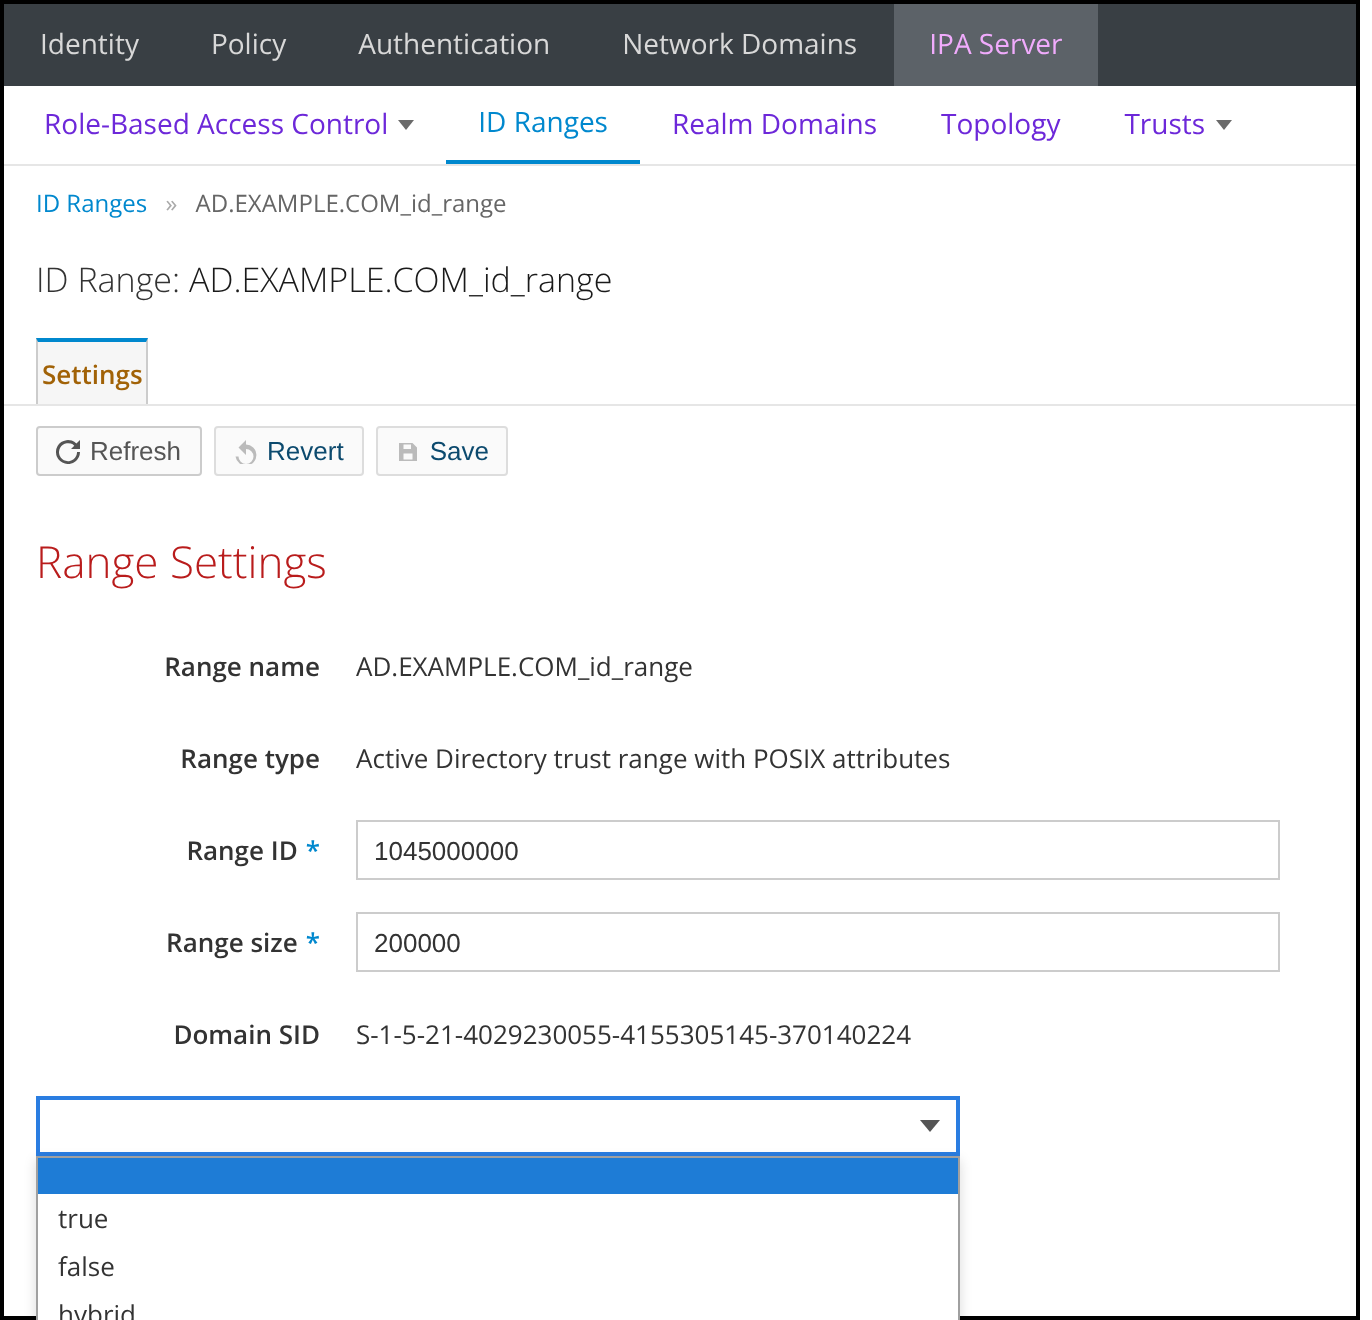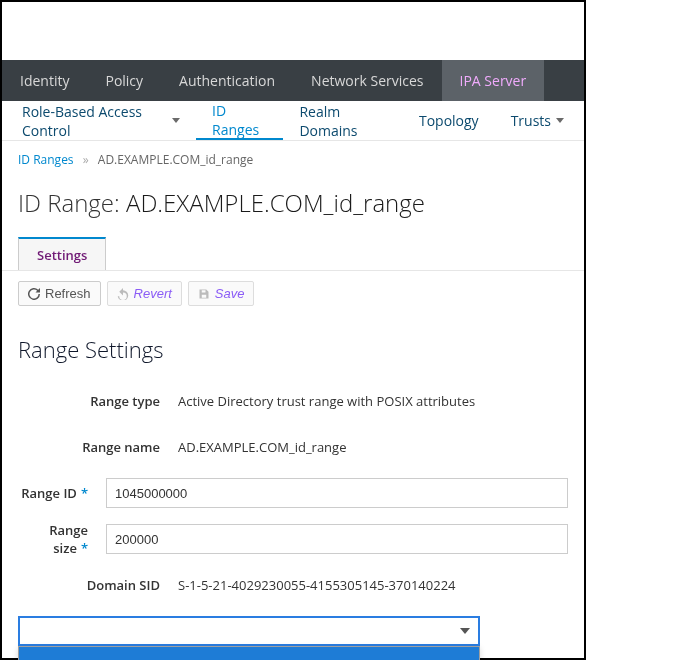--- a/index.html
+++ b/index.html
@@ -1,43 +1,43 @@
 <!DOCTYPE html>
 <html><head>
 <meta charset="utf-8">
 <style>
   * { box-sizing: border-box; margin: 0; padding: 0; }
   html, body { width: 686px; height: 660px; font-family: "Open Sans", "Helvetica Neue", Arial, sans-serif; font-size: 13px; color: #333; background: #fff; }
-  .frame { width: 586px; height: 660px; border: 2px solid #000; background: #fff; display: flex; flex-direction: column; justify-content: flex-end; }
+  .frame { width: 680px; height: 660px; border: 2px solid #000; background: #fff; display: flex; flex-direction: column; }
   
   .topnav { background: #393f44; display: flex; height: 41px; }
   .topnav .tab { padding: 0 18px; display: flex; align-items: center; color: #d8d8d8; font-size: 14px; cursor: pointer; }
   .topnav .tab.active { background: #5c6268; color: #f0abfc; }
   
   .subnav { background: #fff; border-bottom: 1px solid #e6e6e6; display: flex; height: 40px; align-items: stretch; padding: 0 4px; }
-  .subnav .item { padding: 0 16px; display: flex; align-items: center; color: #0c4a6e; font-size: 14px; cursor: pointer; gap: 5px; }
+  .subnav .item { padding: 0 16px; display: flex; align-items: center; color: #6d28d9; font-size: 14px; cursor: pointer; gap: 5px; }
   .subnav .item.active { color: #0088ce; border-bottom: 2px solid #0088ce; }
   .caret { width: 0; height: 0; border-left: 4px solid transparent; border-right: 4px solid transparent; border-top: 5px solid #6a6a6a; display: inline-block; }
   
   .crumbs { padding: 10px 16px 4px; font-size: 12px; color: #666; }
   .crumbs a { color: #0088ce; text-decoration: none; }
   .crumbs .sep { color: #aaa; padding: 0 6px; }
   
-  h1.title { font-size: 24px; font-weight: 300; color: #333; padding: 14px 16px 18px; }
+  h1.title { font-size: 17px; font-weight: 300; color: #333; padding: 14px 16px 18px; }
   h1.title .strong { color: #1a1a1a; }
   
   .innertabs { display: flex; padding: 0 16px; }
-  .innertabs .itab { border: 1px solid #ccc; border-bottom: none; border-top: 2px solid #0088ce; background: #f6f6f6; padding: 7px 18px; font-size: 13px; font-weight: 600; color: #701a75; cursor: pointer; }
+  .innertabs .itab { border: 1px solid #ccc; border-bottom: none; border-top: 2px solid #0088ce; background: #f6f6f6; padding: 7px 2px; font-size: 13px; font-weight: 600; color: #a16207; cursor: pointer; }
   
   .toolbar { display: flex; gap: 6px; padding: 10px 16px 0; border-top: 1px solid #e6e6e6; margin-top: -1px; }
   .btn { border: 1px solid #ccc; background: #fafafa; color: #555; padding: 4px 9px; font-size: 13px; border-radius: 2px; display: inline-flex; align-items: center; gap: 5px; cursor: pointer; }
-  .btn.disabled { color: #8b5cf6; border-color: #ddd; cursor: default; font-style: italic; }
+  .btn.disabled { color: #0c4a6e; border-color: #ddd; cursor: default; }
   .icon { width: 12px; height: 12px; display: inline-block; }
   
-  h2.section { font-size: 22px; font-weight: 300; color: #0f172a; padding: 28px 16px 10px; }
+  h2.section { font-size: 22px; font-weight: 300; color: #b91c1c; padding: 28px 16px 10px; }
   
   .form { padding: 4px 16px; }
   .row { display: flex; align-items: center; min-height: 46px; }
   .lbl { width: 160px; text-align: right; padding-right: 18px; font-weight: 600; font-size: 13px; color: #333; }
   .req { color: #0088ce; padding-left: 4px; }
   .val { flex: 1; font-size: 13px; color: #333; }
   .input { width: 462px; max-width: 100%; height: 30px; border: 1px solid #ccc; padding: 0 8px; font-size: 13px; color: #333; background: #fff; }
   
   .select-wrap { position: relative; width: 462px; text-decoration: underline; }
   .select-box { width: 100%; height: 30px; border: 2px solid #2a7de1; background: #fff; display: flex; align-items: center; justify-content: flex-end; padding: 0 8px; cursor: pointer; }
@@ -47,21 +47,21 @@
   .dropdown .opt.hl { background: #1e7cd6; color: #fff; height: 18px; padding: 1px 10px; }
 </style>
 </head>
 <body>
 <div class="frame">
 
 <div class="topnav">
   <div class="tab">Identity</div>
   <div class="tab">Policy</div>
   <div class="tab">Authentication</div>
-  <div class="tab">Network Services</div>
+  <div class="tab">Network Domains</div>
   <div class="tab active">IPA Server</div>
 </div>
 
 <div class="subnav">
   <div class="item">
     <span>Role-Based Access Control</span>
     <span class="caret"></span>
   </div>
   <div class="item active">
     <span>ID Ranges</span>
@@ -111,27 +111,27 @@
         </svg>
     <span>Save</span>
   </button>
 </div>
 
 <h2 class="section">Range Settings</h2>
 
 <div class="form">
 
   <div class="row">
-    <div class="lbl">Range type</div>
-    <div class="val">Active Directory trust range with POSIX attributes</div>
+    <div class="lbl">Range name</div>
+    <div class="val">AD.EXAMPLE.COM_id_range</div>
   </div>
 
   <div class="row">
-    <div class="lbl">Range name</div>
-    <div class="val">AD.EXAMPLE.COM_id_range</div>
+    <div class="lbl">Range type</div>
+    <div class="val">Active Directory trust range with POSIX attributes</div>
   </div>
 
   <div class="row">
     <div class="lbl">
       <span>Range ID</span><span class="req">*</span>
     </div>
     <div class="val">
       <input class="input" type="text" value="1045000000" style="">
     </div>
   </div>

